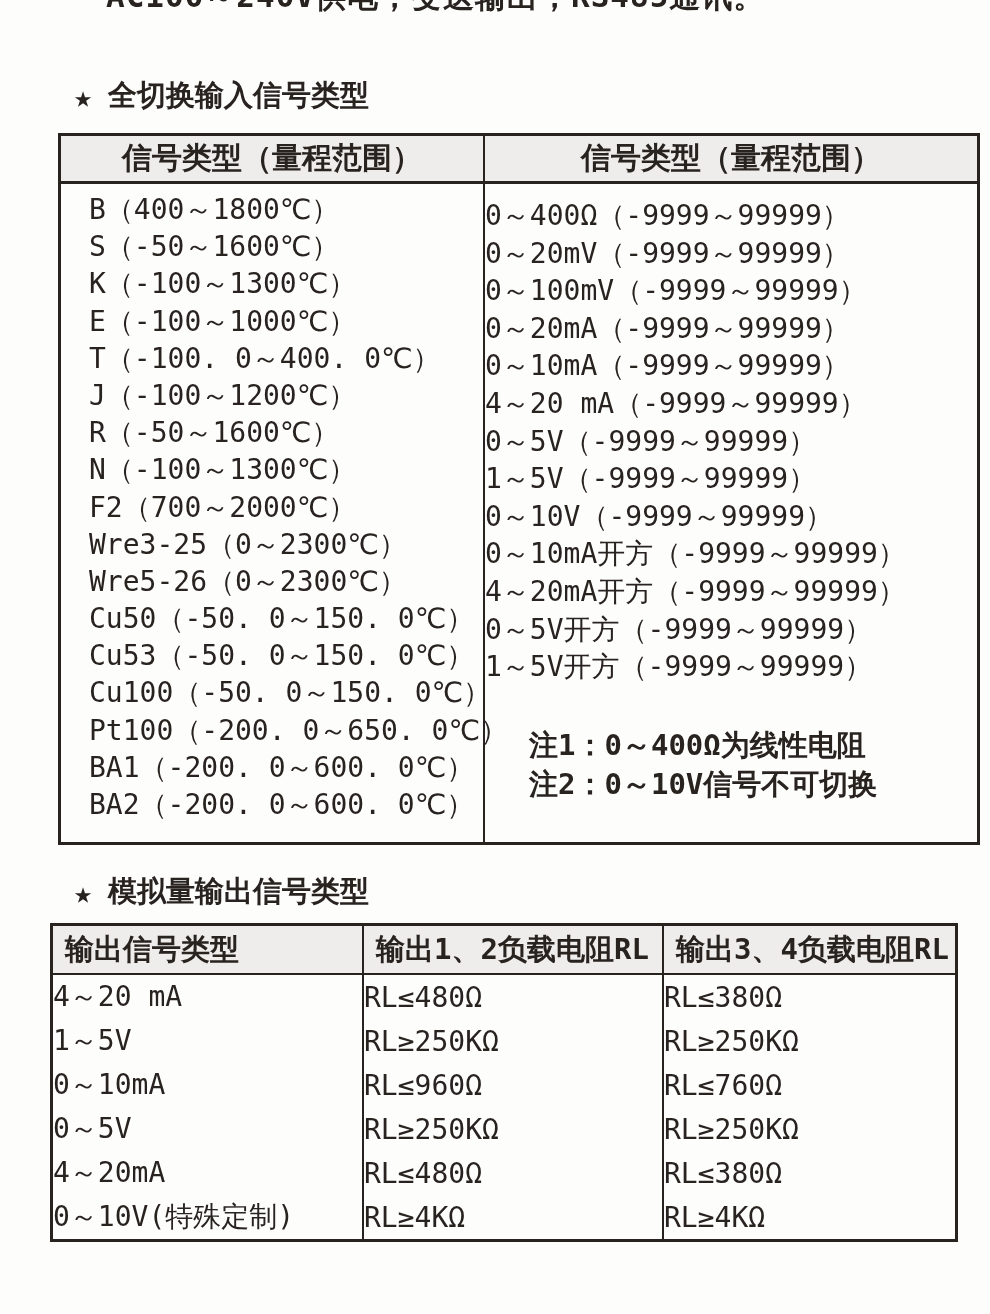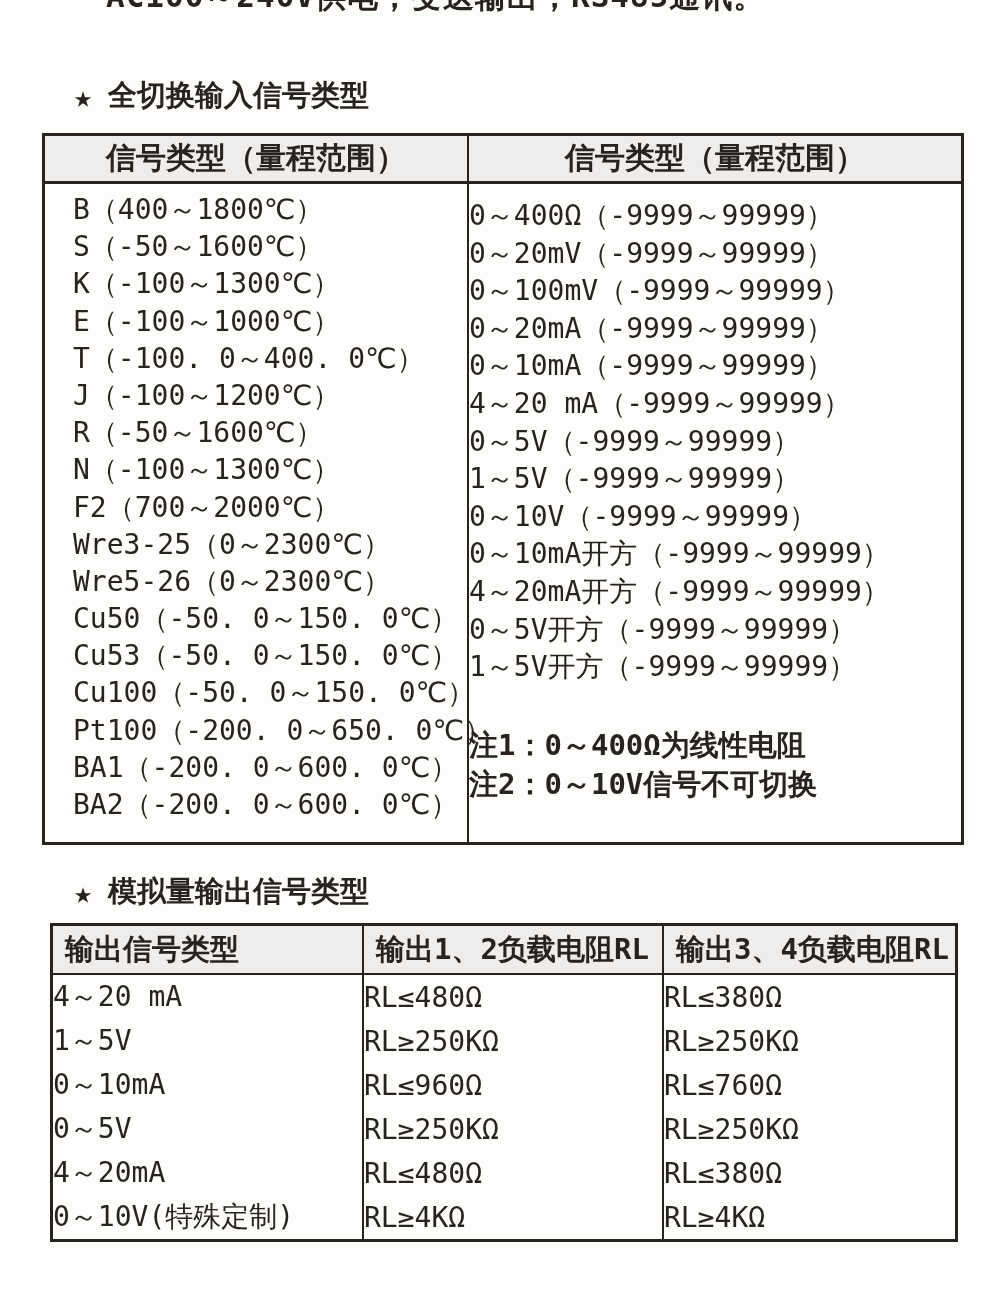--- a/index.html
+++ b/index.html
@@ -24,34 +24,34 @@
     position:absolute; left:74px;
     font-size:29px; font-weight:bold; white-space:nowrap;
     display:flex; align-items:center;
   }
   .sec-title .star { font-size:30px; margin-right:16px; }
   #sec1-title { top:76px; }
   #sec2-title { top:872px; }
 
   
   .tbl { position:absolute; border:3px solid #292320; background:#fdfdfc; display:flex; flex-direction:column; }
-  #table1 { left:42px; top:133px; width:922px; height:712px; }
+  #table1 { left:58px; top:133px; width:922px; height:712px; }
   .t1-header { display:flex; height:48px; background:#efedeb; border-bottom:3px solid #292320; flex:0 0 auto; }
   .t1-header .hc {
     display:flex; align-items:center; justify-content:center;
     font-size:30px; font-weight:bold; white-space:nowrap;
   }
   .t1-header .hc.c0 { width:424px; border-right:2px solid #292320; }
   .t1-header .hc.c1 { flex:1; }
   .t1-body { flex:1; display:flex; }
   .t1-left  { width:424px; border-right:2px solid #292320; padding:7px 0 0 28px; }
   .t1-right { flex:1; padding:13px 0 0 0; }
   .t1-left  .list-item { height:37.2px; line-height:37.2px; font-size:28px; white-space:nowrap; }
   .t1-right .list-item { height:37.6px; line-height:37.6px; font-size:28px; white-space:nowrap; }
-  .t1-notes { margin-top:40px; }
+  .t1-notes { margin-top:40px;margin-left:44px; }
   .t1-notes .list-item { height:39px; line-height:39px; font-size:29px; font-weight:bold; white-space:nowrap; }
 
   
   #table2 { left:50px; top:923px; width:908px; height:319px; }
   .t2-header { display:flex; height:49px; background:#efedeb; border-bottom:2px solid #292320; flex:0 0 auto; }
   .t2-header .hc {
     display:flex; align-items:center;
     padding-left:12px; font-size:29px; font-weight:bold; white-space:nowrap;
   }
   .t2-body { flex:1; display:flex; flex-direction:column; }

